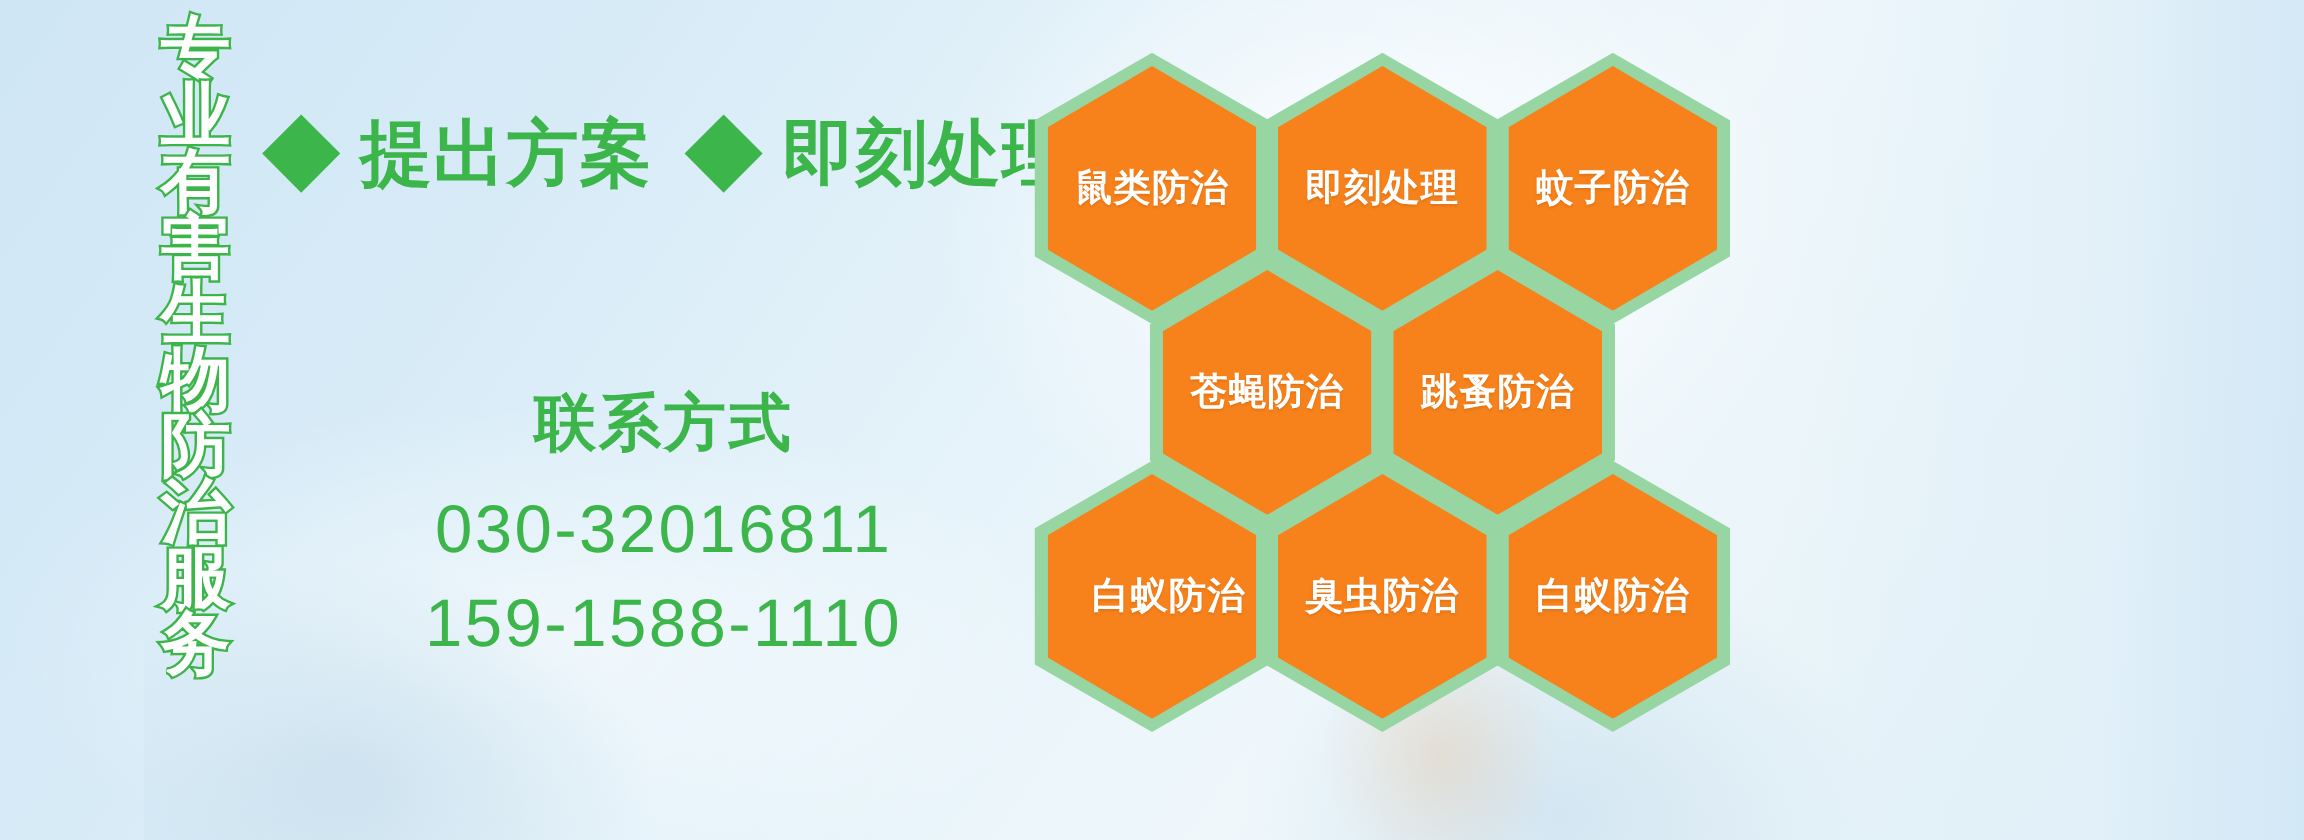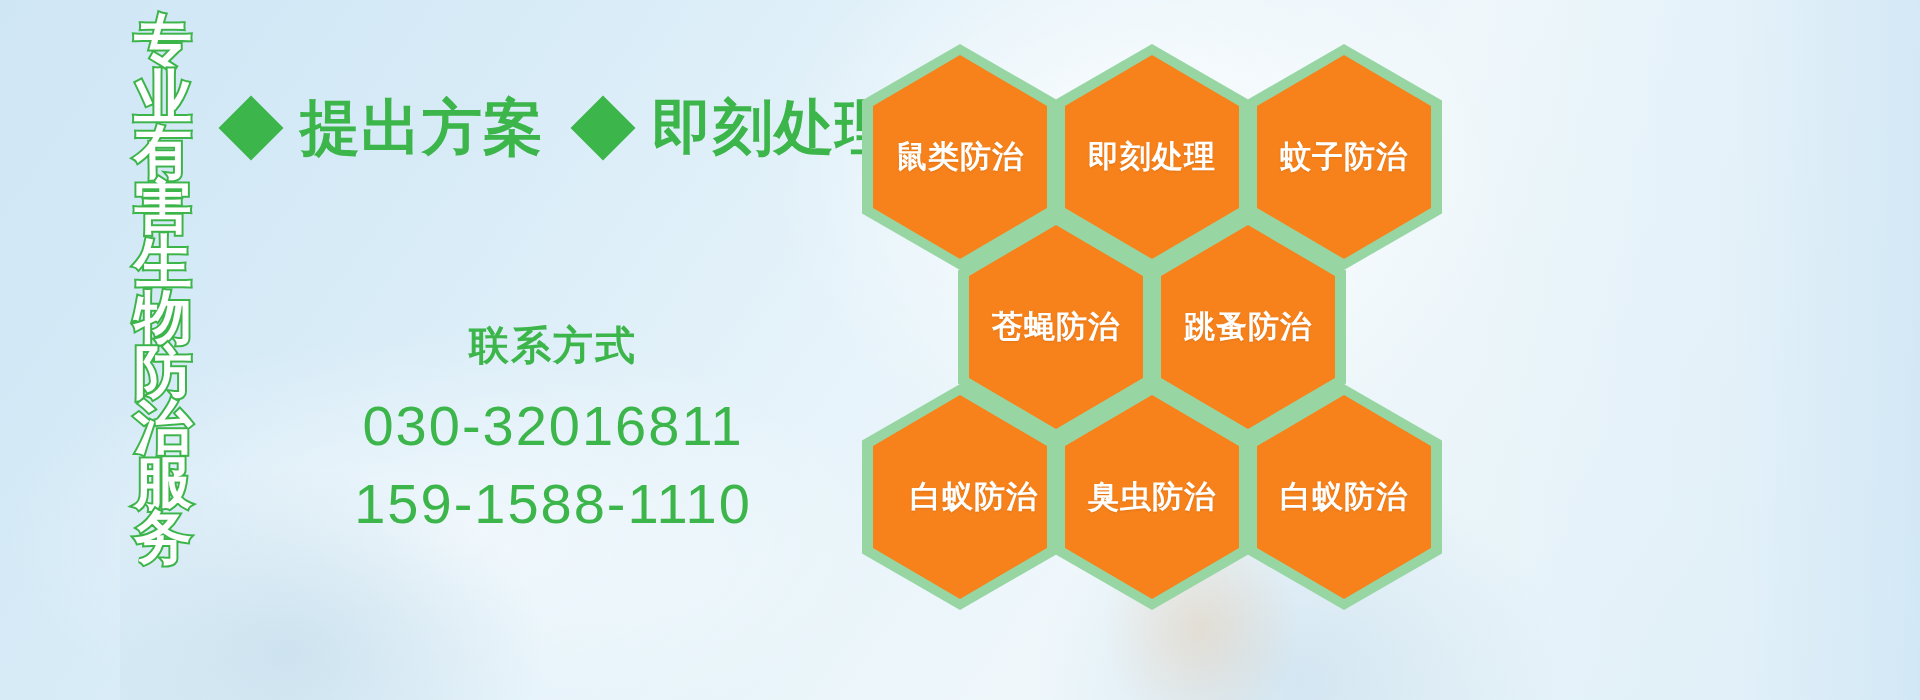--- a/index.html
+++ b/index.html
@@ -60,21 +60,21 @@
   }
   .bullet-text {
     font-size:60px; font-weight:700; color:#3cb54a;
     letter-spacing:1px; margin-right:32px; white-space:nowrap;
   }
   .bullet-row .diamond.second { margin-left:4px; }
 
   
   .contact { position:absolute; left:228px; top:318px; width:650px; text-align:center; }
   .contact-title {
-    font-size:40px; font-weight:700; color:#3cb54a; letter-spacing:2px;
+    font-size:52px; font-weight:700; color:#3cb54a; letter-spacing:2px;
     margin-bottom:14px;
   }
   .contact-phone {
     font-size:56px; font-weight:400; color:#3cb54a;
     letter-spacing:2px; line-height:78px; white-space:nowrap;
   }
 
   
   .honeycomb { position:absolute; left:862px; top:-8px; width:610px; height:560px; }
   .hex {

